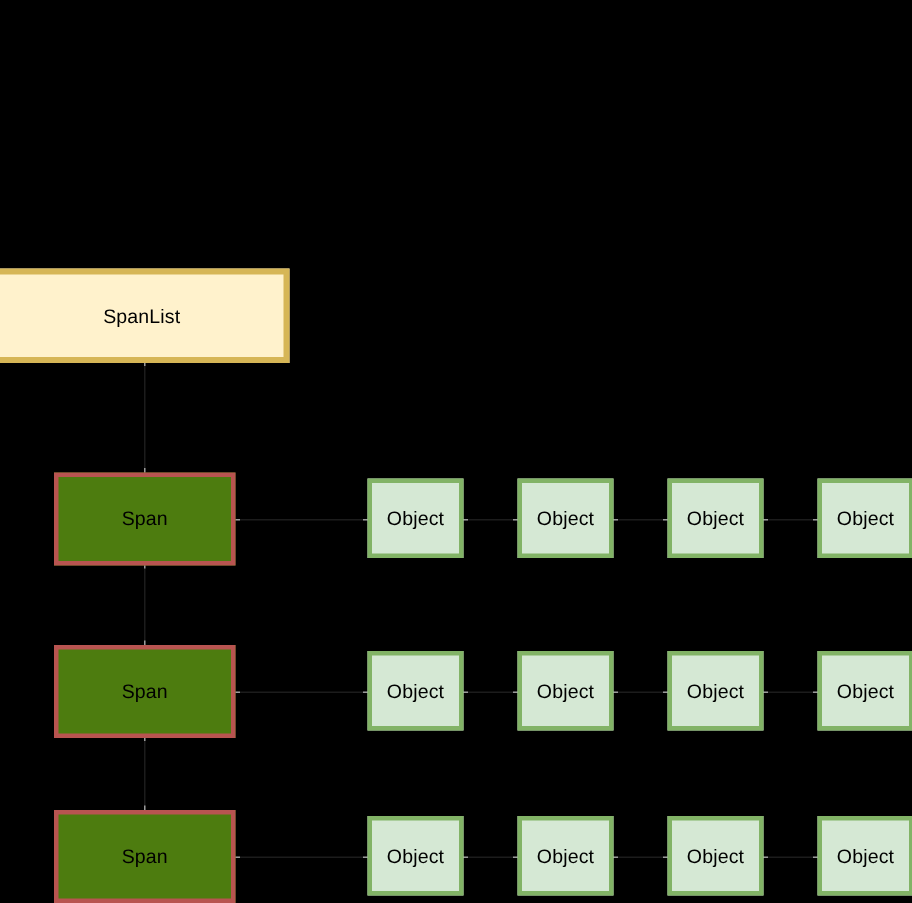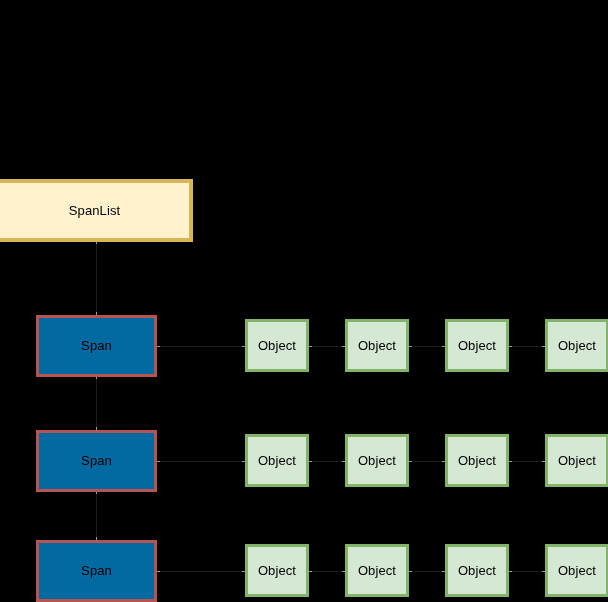--- a/index.html
+++ b/index.html
@@ -31,21 +31,21 @@
   }
   .node-spanlist {
     border-width: 4px;
     border-color: #d6b656;
     background: #fff2cc;
     font-size: 13px;
   }
   .node-span {
     border-width: 3px;
     border-color: #b85450;
-    background: #0369a1;
+    background: #4d7c0f;
     font-size: 13px;
   }
   .node-object {
     border-width: 3px;
     border-color: #82b366;
     background: #d5e8d4;
     font-size: 13px;
   }
   
   .edge {

